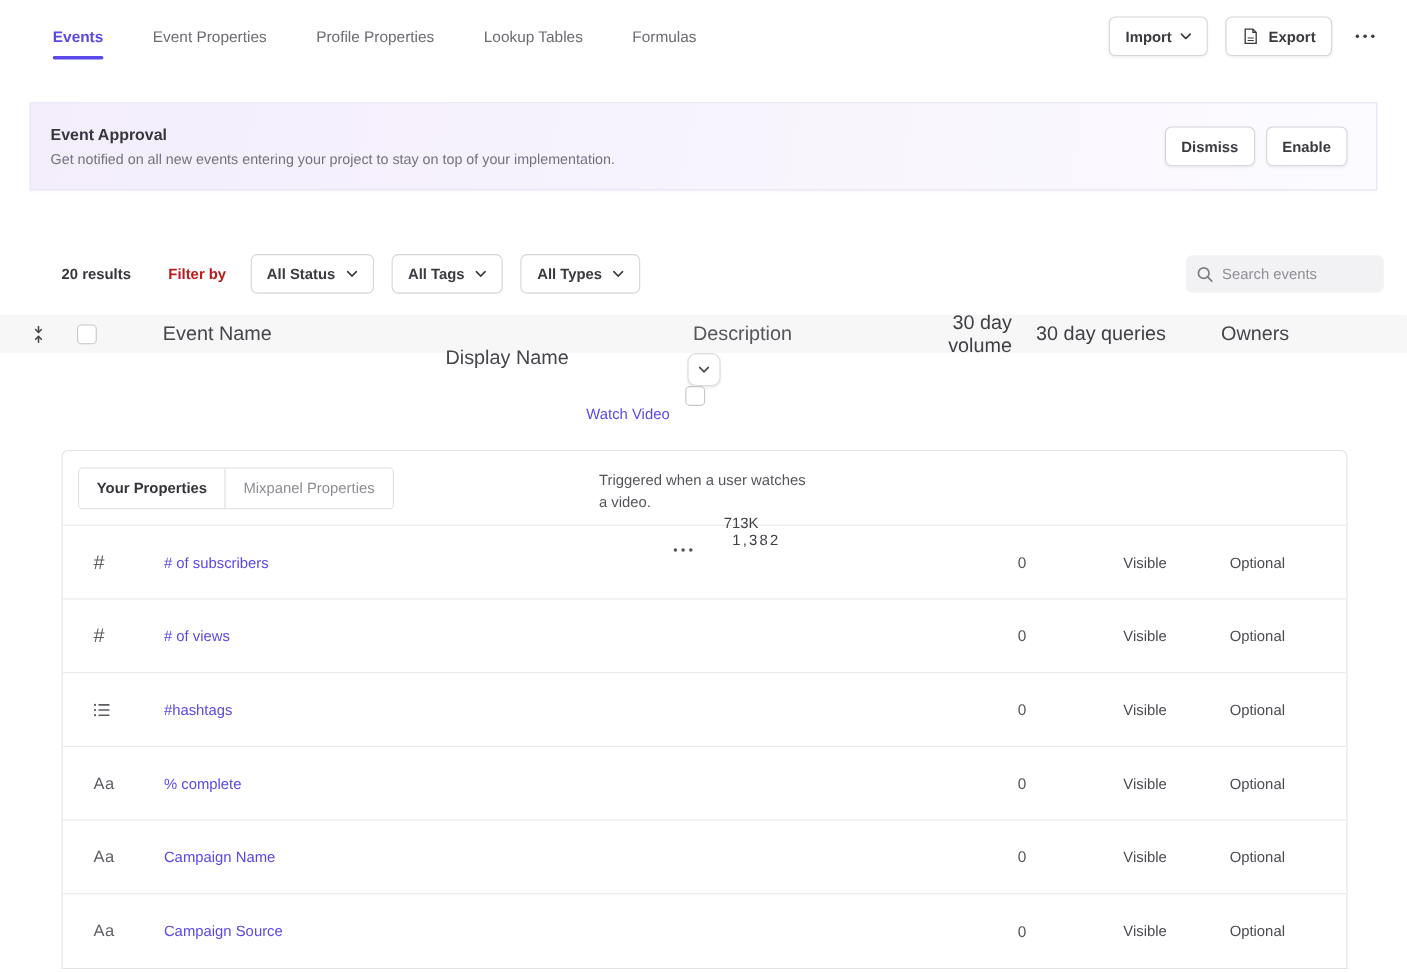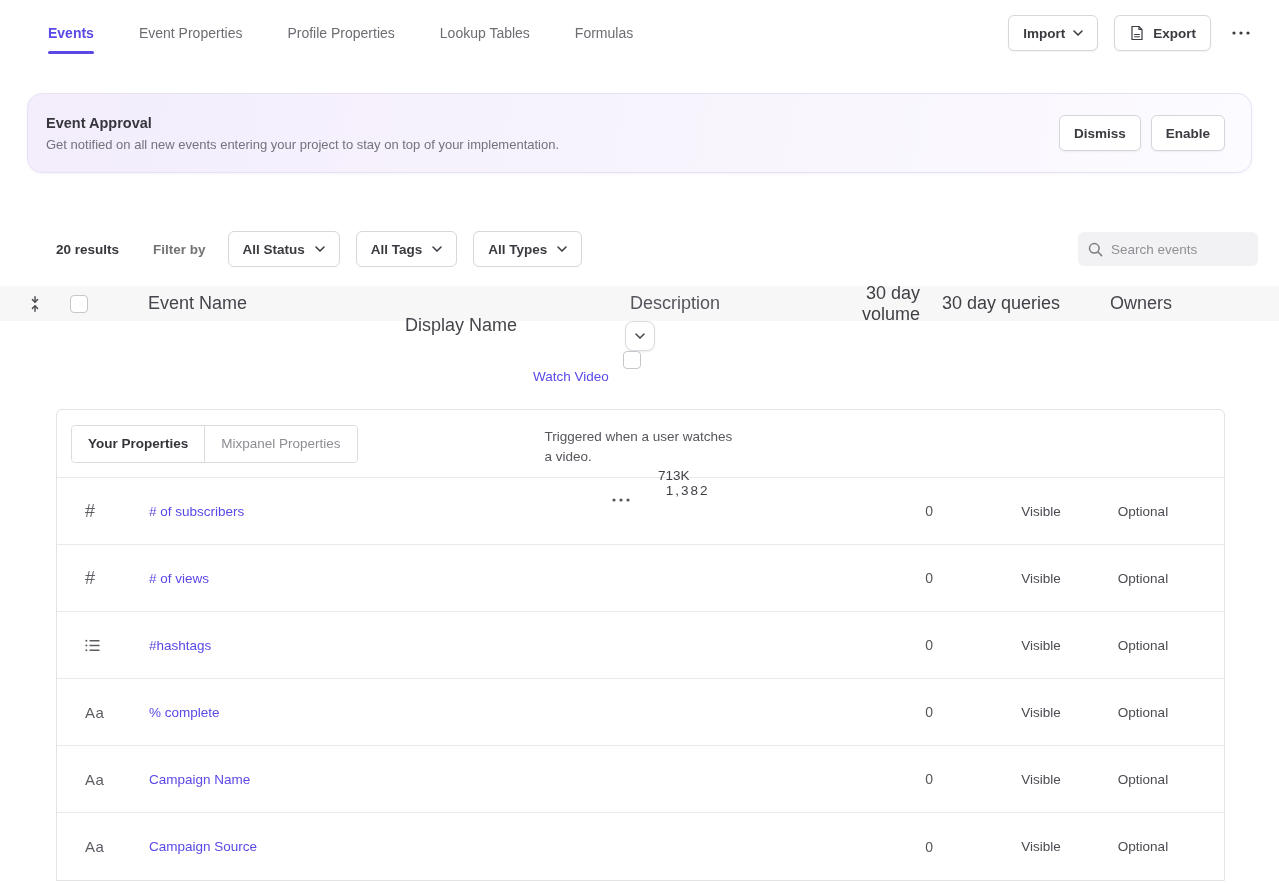--- a/index.html
+++ b/index.html
@@ -18,32 +18,32 @@
   .nav-actions { display:flex; align-items:center; gap:16px; }
   .btn { display:inline-flex; align-items:center; gap:8px; background:#fff;
     border:1px solid #d6d6db; border-radius:6px; padding:0 14px; height:36px;
     font-size:13.5px; font-weight:600; color:#3a3a40; cursor:pointer;
     font-family:"Liberation Sans", sans-serif; box-shadow:0 1px 2px rgba(22,22,26,.05); }
   .more-btn { display:flex; align-items:center; justify-content:center; width:28px; height:28px;
     cursor:pointer; color:#3a3a40; }
 
   
   .banner { margin:27px 27px 0 27px; height:80px; display:flex; align-items:center;
-    justify-content:space-between; padding:0 26px 0 18px; border-radius:15px;
+    justify-content:space-between; padding:0 26px 0 18px; border-radius:0;
     border:1px solid #e8e2f5;
     background:linear-gradient(100deg,#f3edfc 0%,#f7f3fd 45%,#fcfbff 100%);
     box-shadow:0 1px 3px rgba(80,60,150,.07); }
   .banner-title { font-size:14.5px; font-weight:700; color:#36363c; margin-bottom:6px; }
   .banner-desc { font-size:13px; color:#73737a; }
   .banner-actions { display:flex; gap:10px; }
 
   
   .filter-row { margin-top:58px; display:flex; align-items:center; padding:0 21px 0 56px; }
   .results { font-size:13.5px; font-weight:700; color:#36363c; }
-  .filter-by { font-size:13.5px; font-weight:700; color:#737373; margin-left:34px; margin-right:22px; }
+  .filter-by { font-size:13.5px; font-weight:700; color:#b91c1c; margin-left:34px; margin-right:22px; }
   .dropdown { display:inline-flex; align-items:center; gap:10px; background:#fff;
     border:1px solid #d6d6db; border-radius:6px; height:36px; padding:0 14px;
     font-size:13.5px; font-weight:600; color:#3a3a40; cursor:pointer; margin-right:16px;
     font-family:"Liberation Sans", sans-serif; }
   .search { margin-left:auto; width:180px; height:34px; background:#f2f2f4; border-radius:6px;
     display:flex; align-items:center; padding:0 10px; gap:8px; }
   .search input { border:none; background:transparent; outline:none; font-size:13.5px;
     color:#3a3a40; width:100%; font-family:"Liberation Sans", sans-serif; }
   .search input::placeholder { color:#8f8f96; }
 

